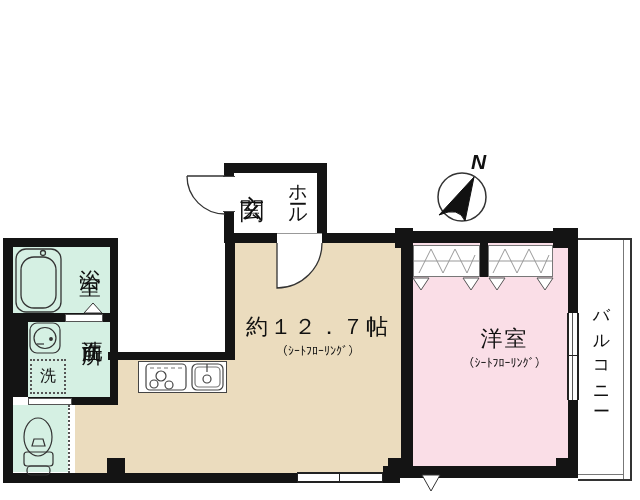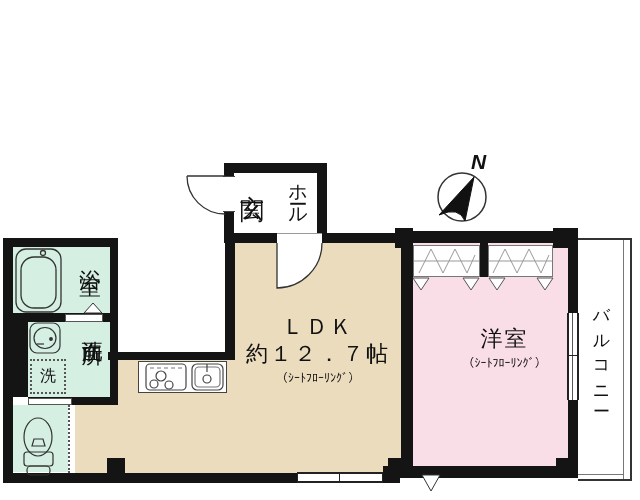--- a/index.html
+++ b/index.html
@@ -157,21 +157,20 @@
   </svg>
 
   <div class="vtext" style="left:236px;top:176px;font-size:24px;letter-spacing:5px;">玄関</div>
   <div class="vtext" style="left:285px;top:171px;font-size:19px;letter-spacing:1px;">ホール</div>
   <div class="vtext" style="left:75px;top:252px;font-size:22px;letter-spacing:5px;">浴室</div>
   <div class="vtext" style="left:78px;top:324px;font-size:21px;letter-spacing:2px;">洗面所</div>
   <div class="abs" style="left:30px;top:366px;width:36px;text-align:center;font-size:16px;">洗</div>
   <div class="vtext" style="left:590px;top:296px;font-size:17px;letter-spacing:7px;">バルコニー</div>
 
   <div class="roomblock" style="left:235px;top:314px;width:166px;">
-    <div class="big">ＬＤＫ</div>
     <div class="big">約１２．７帖</div>
     <div class="small">（ｼｰﾄﾌﾛｰﾘﾝｸﾞ）</div>
   </div>
 
   <div class="roomblock" style="left:413px;top:326px;width:183px;">
     <div class="big">洋室</div>
     <div class="small">（ｼｰﾄﾌﾛｰﾘﾝｸﾞ）</div>
   </div>
 
   <div class="nmark" style="left:471px;top:150px;">N</div>

